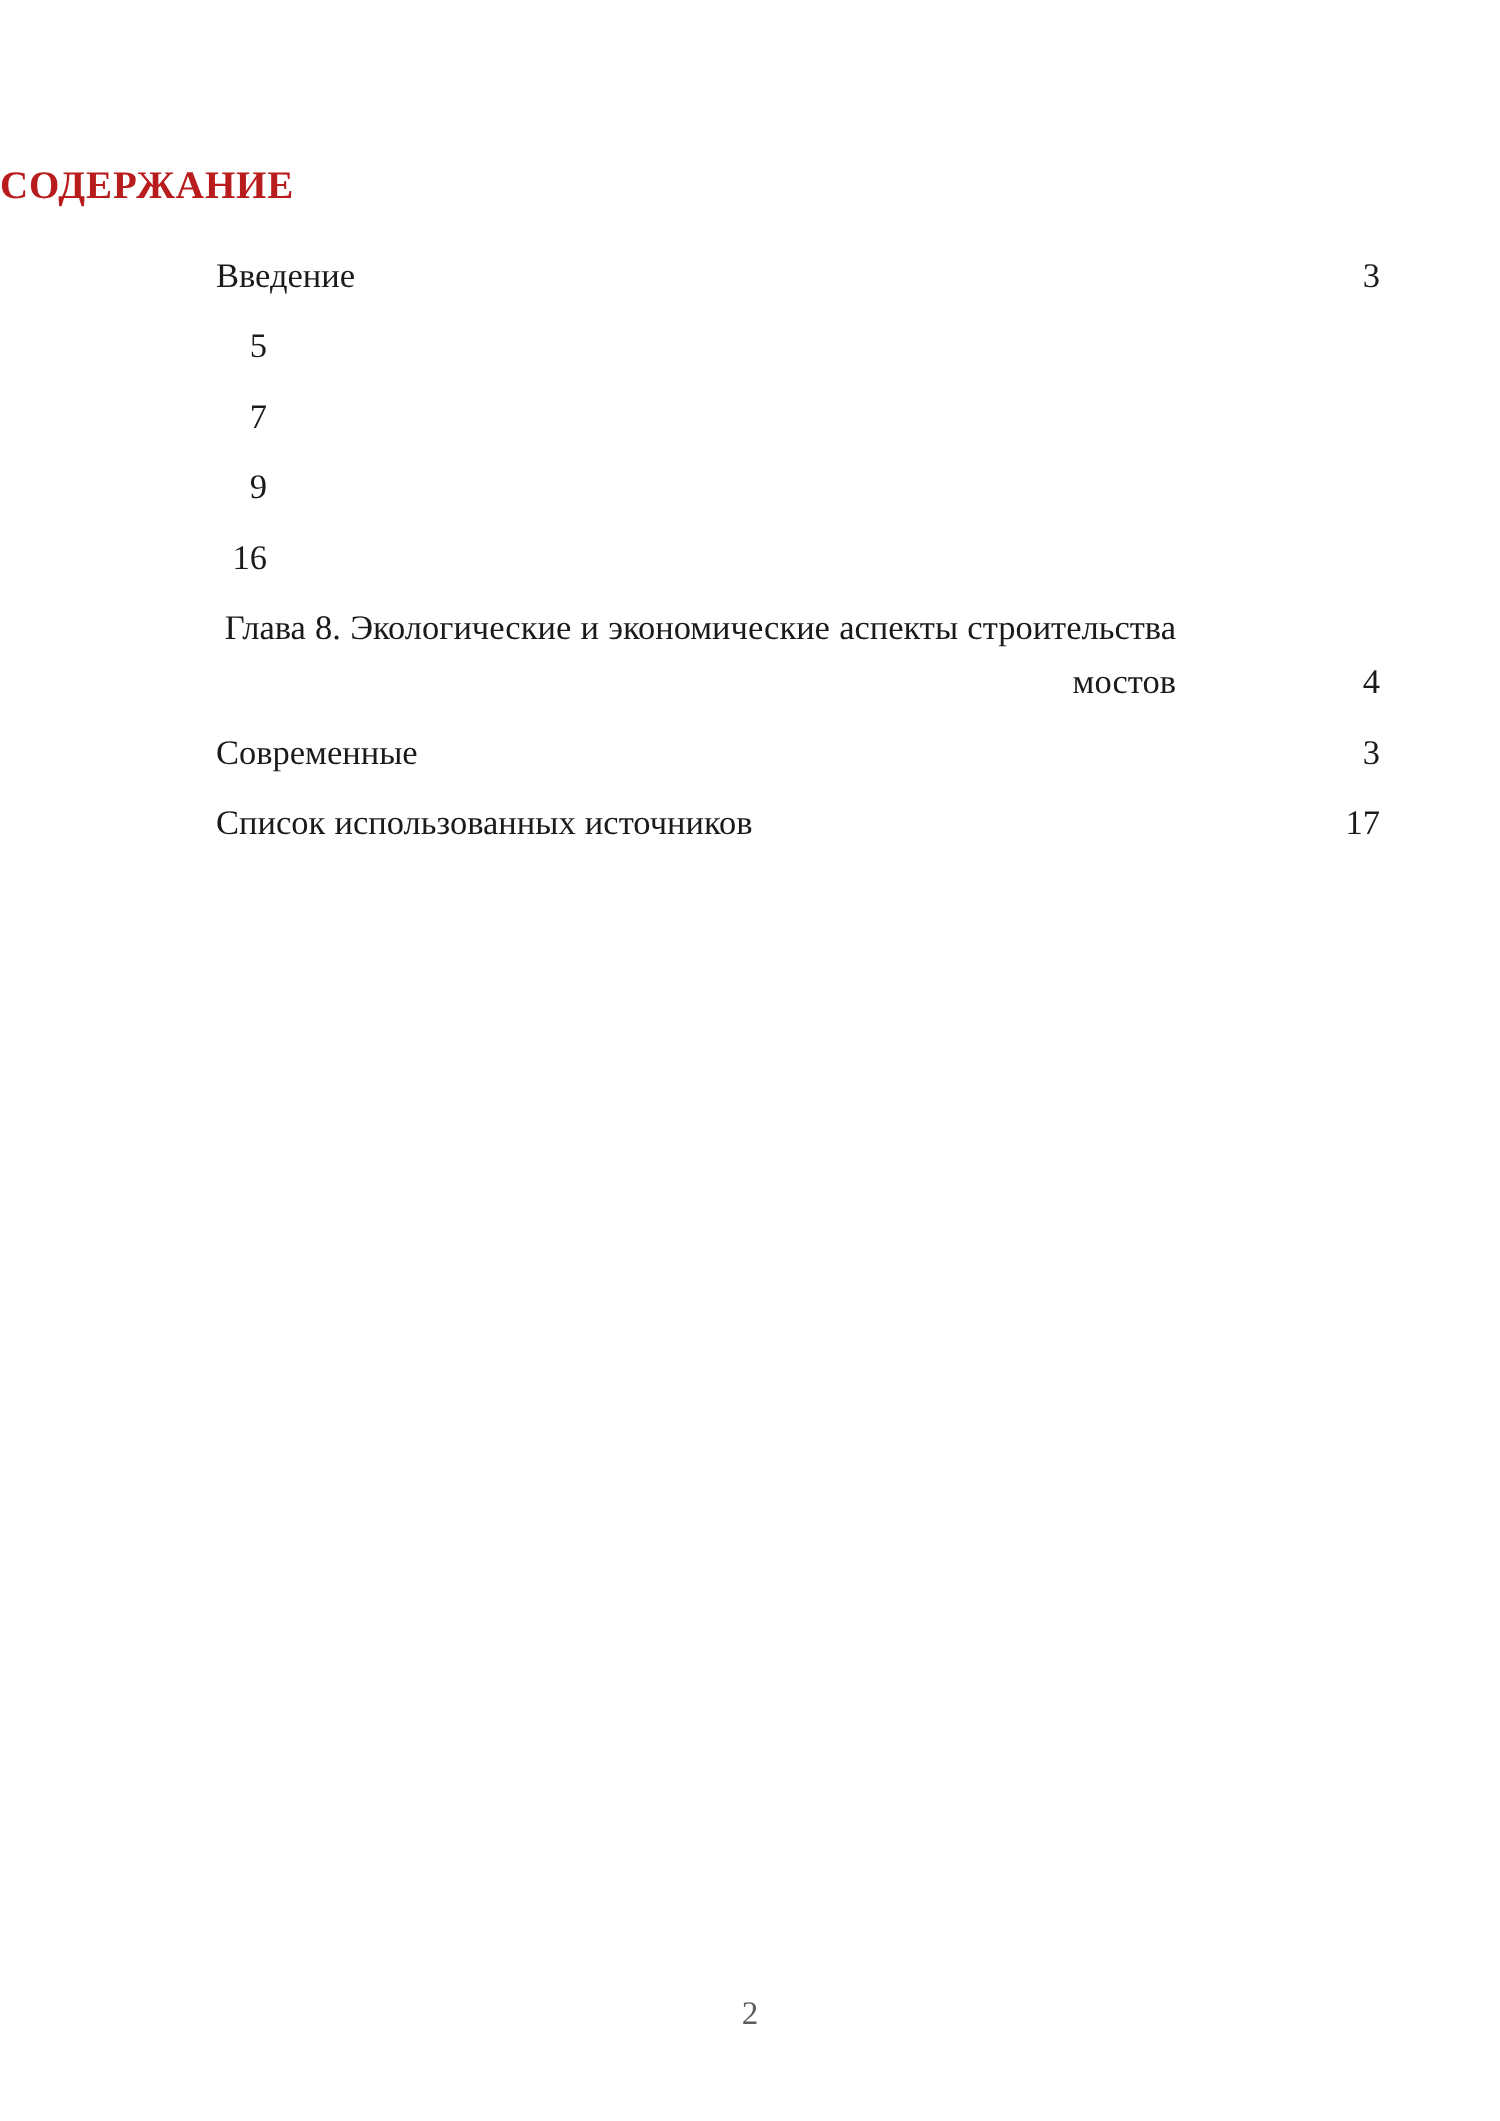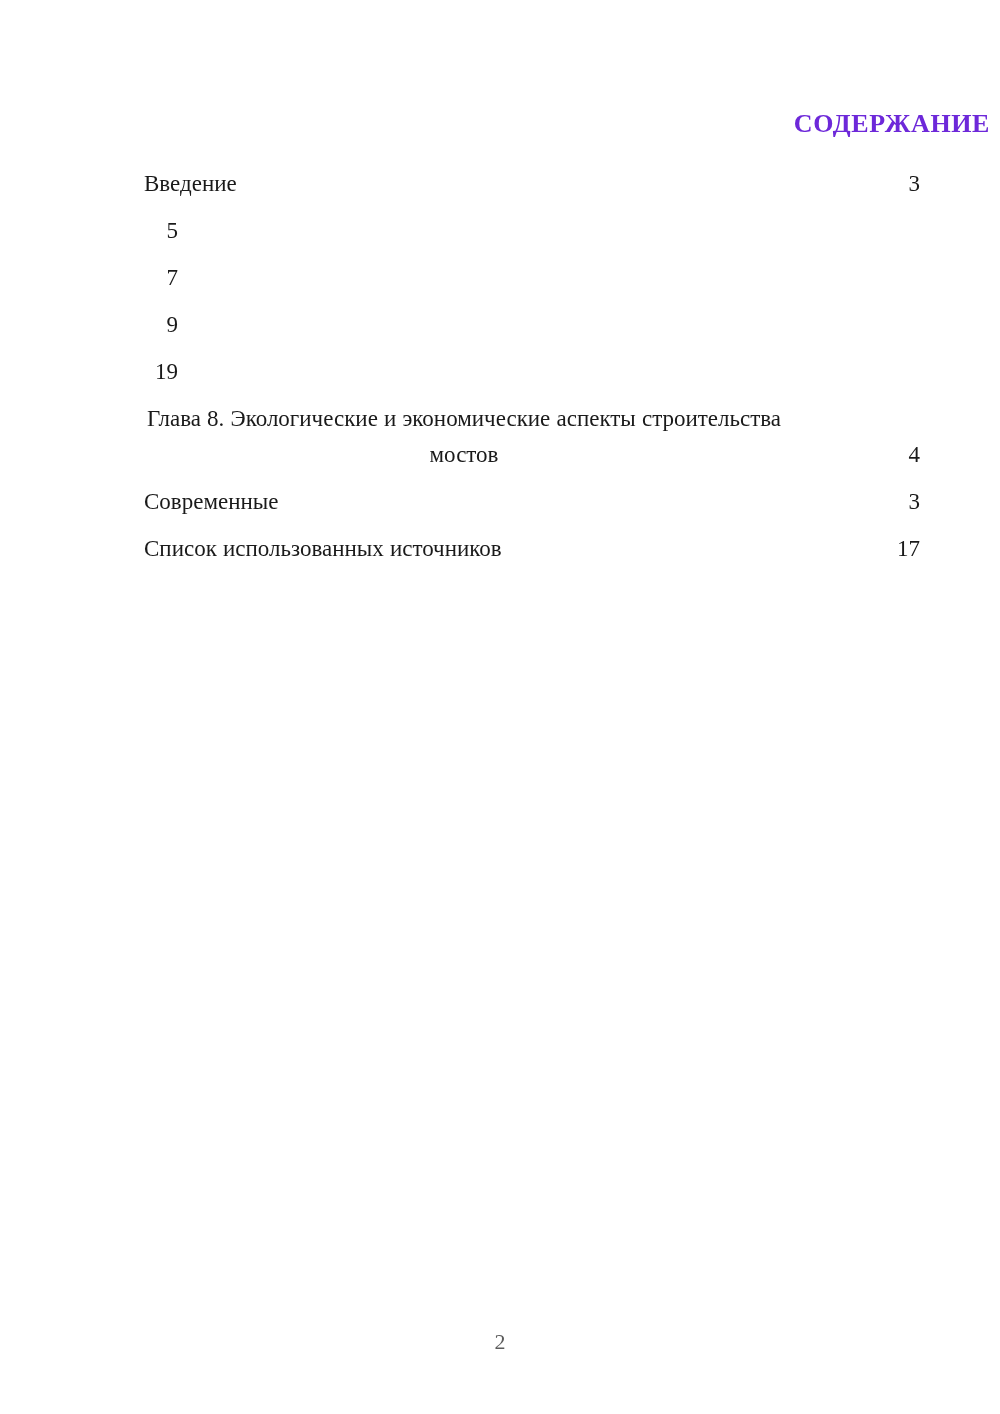--- a/index.html
+++ b/index.html
@@ -23,25 +23,25 @@
     inset: 0;
     background: #ffffff;
   }
 
   
   .doc-title {
     position: absolute;
     top: 92px;
     left: 0;
     width: 990px;
-    text-align: right;
+    text-align: left;
     font-size: 26px;
     font-weight: bold;
     letter-spacing: 0.6px;
-    color: #6d28d9;
+    color: #b91c1c;
     line-height: 1.15;
   }
 
   
   .toc {
     position: absolute;
     top: 166px;
     left: 144px;
     width: 776px;
   }
@@ -56,21 +56,21 @@
 
   .toc-entry:last-child {
     margin-bottom: 4px;
   }
 
   .toc-title {
     font-size: 23px;
     line-height: 36px;
     color: #1a1a1a;
     max-width: 640px;
-    text-align: center;
+    text-align: right;
     word-spacing: 0.4px;
   }
 
   .toc-page {
     font-size: 23px;
     line-height: 36px;
     color: #1a1a1a;
     min-width: 34px;
     text-align: right;
     flex: 0 0 auto;
@@ -108,21 +108,21 @@
 
     <div class="toc-entry">
       <span class="toc-page">7</span>
     </div>
 
     <div class="toc-entry">
       <span class="toc-page">9</span>
     </div>
 
     <div class="toc-entry">
-      <span class="toc-page">19</span>
+      <span class="toc-page">16</span>
     </div>
 
     <div class="toc-entry">
       <span class="toc-title">Глава 8. Экологические и экономические аспекты строительства мостов</span>
       <span class="toc-page">4</span>
     </div>
 
     <div class="toc-entry">
       <span class="toc-title">Современные</span>
       <span class="toc-page">3</span>

